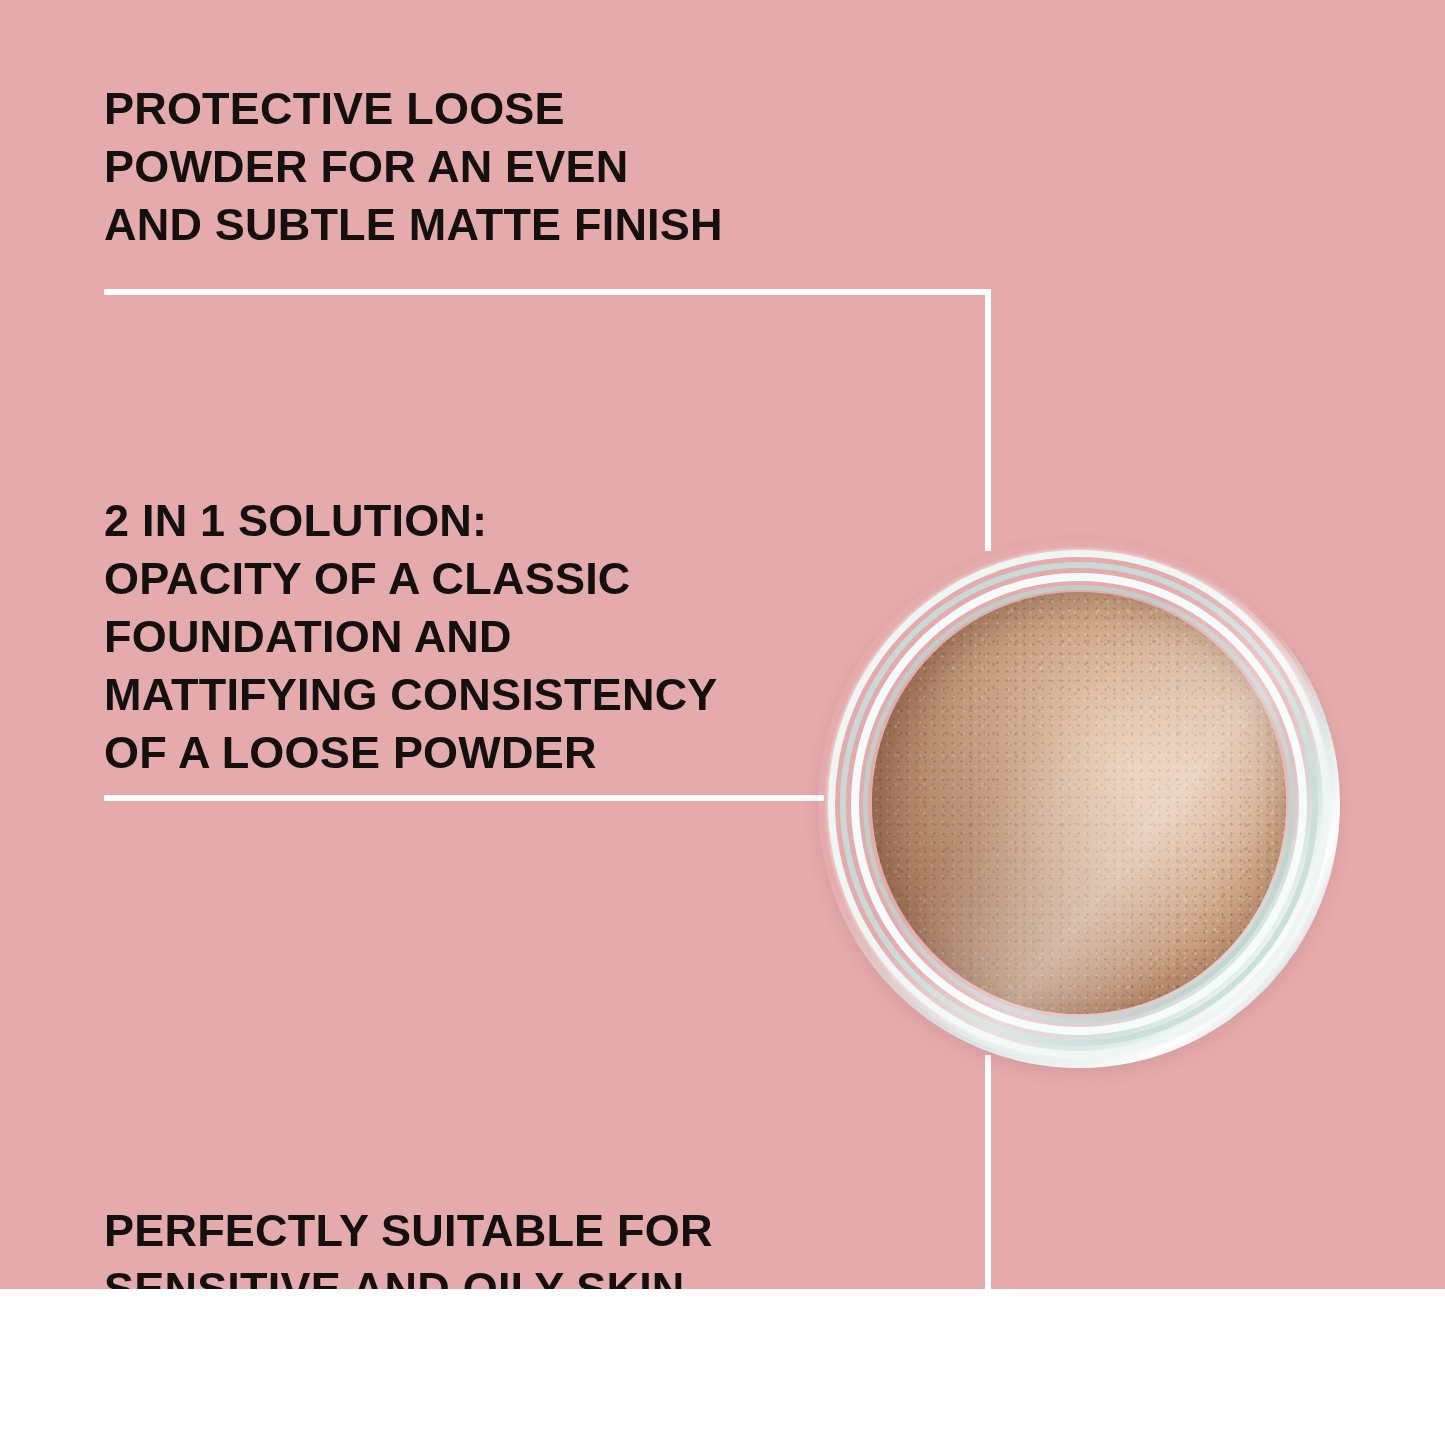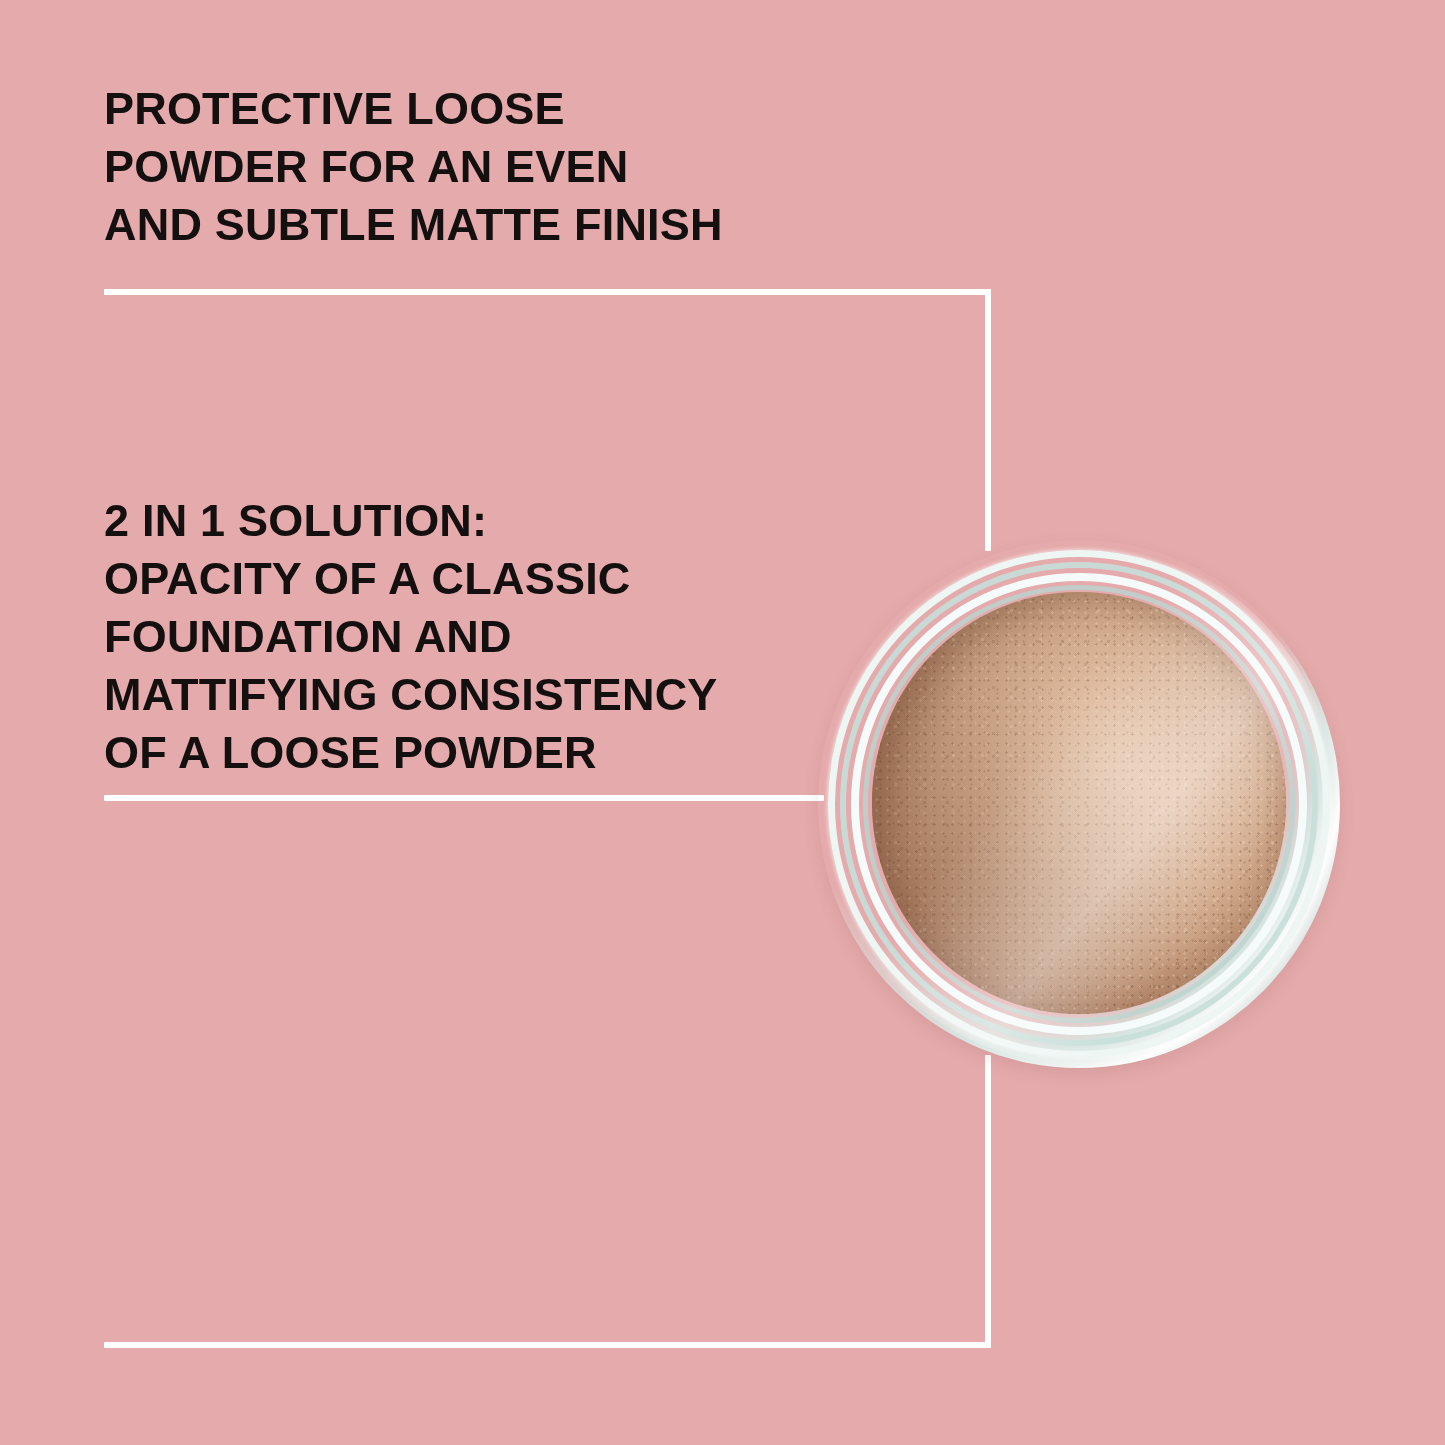--- a/index.html
+++ b/index.html
@@ -3,21 +3,21 @@
 <meta charset="utf-8">
 <style>
   html, body {
     margin: 0;
     padding: 0;
     background: #ffffff;
   }
   #stage {
     position: relative;
     width: 1445px;
-    height: 1445px;
+    height: 1289px;
     background: #e5aaab;
     overflow: hidden;
     font-family: "Liberation Sans", sans-serif;
   }
 
   
   .copy-block {
     position: absolute;
     left: 104px;
     color: #14100f;
@@ -177,14 +177,16 @@
   <div class="copy-block" id="block-top">PROTECTIVE LOOSE
 POWDER FOR AN EVEN
 AND SUBTLE MATTE FINISH</div>
 
   <div class="copy-block" id="block-middle">2 IN 1 SOLUTION:
 OPACITY OF A CLASSIC
 FOUNDATION AND
 MATTIFYING CONSISTENCY
 OF A LOOSE POWDER</div>
 
+  <div class="copy-block" id="block-bottom">PERFECTLY SUITABLE FOR
+SENSITIVE AND OILY SKIN</div>
 
 </div>
 
 </body></html>

